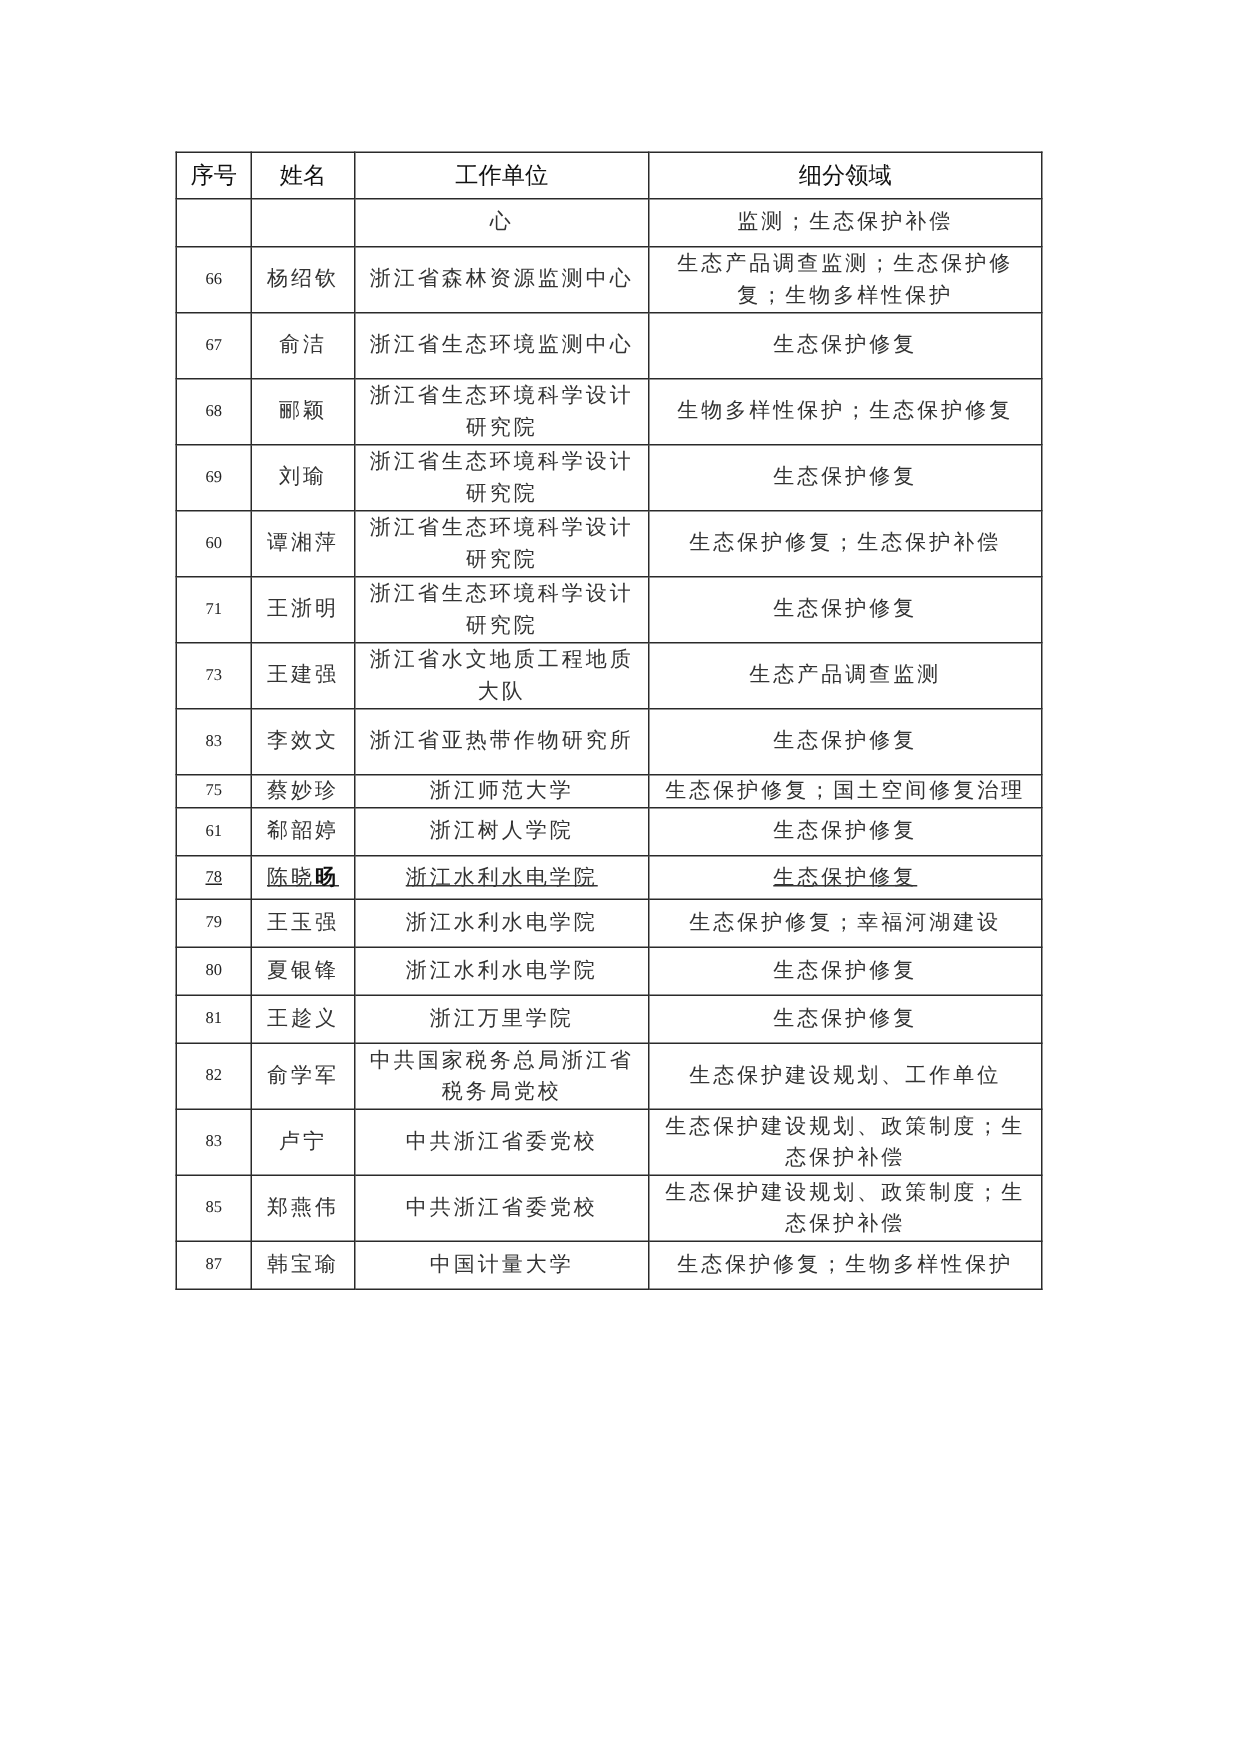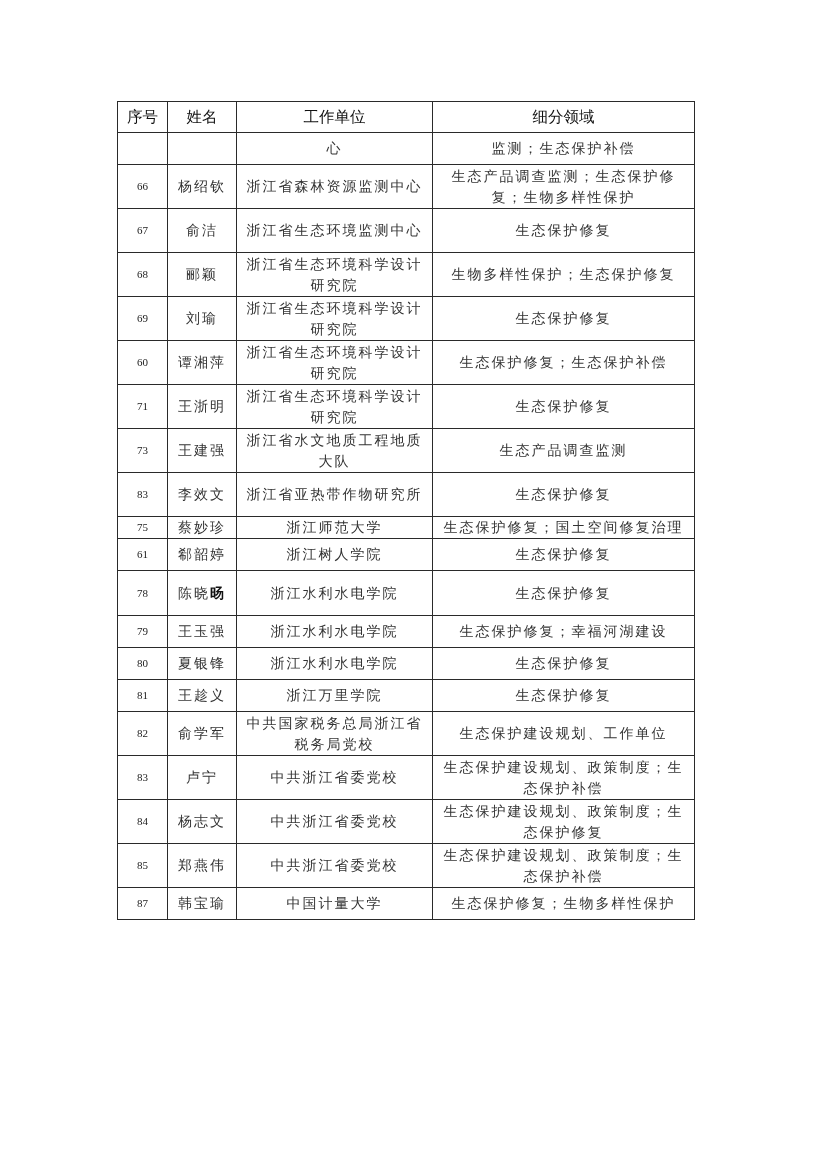--- a/index.html
+++ b/index.html
@@ -52,21 +52,21 @@
       font-size: 11px;
       letter-spacing: 0;
       color: #222;
     }
     table.roster td.unit, table.roster td.field {
       word-break: break-all;
     }
     tr.h32 td { height: 32px; }
     tr.h33 td { height: 19px; }
     tr.h44 td { height: 44px; }
-    tr.h45 td { height: 45px; }
+    tr.h45 td { height: 29px; text-decoration: underline; }
     .bold-glyph {
       font-weight: bold;
       color: #111;
     }
   </style>
 </head>
 <body>
 
 <table class="roster">
   <colgroup>
@@ -180,26 +180,20 @@
       <td class="unit">中共国家税务总局浙江省税务局党校</td>
       <td class="field">生态保护建设规划、工作单位</td>
     </tr>
     <tr class="h44">
       <td class="no">83</td>
       <td>卢宁</td>
       <td class="unit">中共浙江省委党校</td>
       <td class="field">生态保护建设规划、政策制度；生态保护补偿</td>
     </tr>
     <tr class="h44">
-      <td class="no">84</td>
-      <td>杨志文</td>
-      <td class="unit">中共浙江省委党校</td>
-      <td class="field">生态保护建设规划、政策制度；生态保护修复</td>
-    </tr>
-    <tr class="h44">
       <td class="no">85</td>
       <td>郑燕伟</td>
       <td class="unit">中共浙江省委党校</td>
       <td class="field">生态保护建设规划、政策制度；生态保护补偿</td>
     </tr>
     <tr class="h32">
       <td class="no">87</td>
       <td>韩宝瑜</td>
       <td class="unit">中国计量大学</td>
       <td class="field">生态保护修复；生物多样性保护</td>

